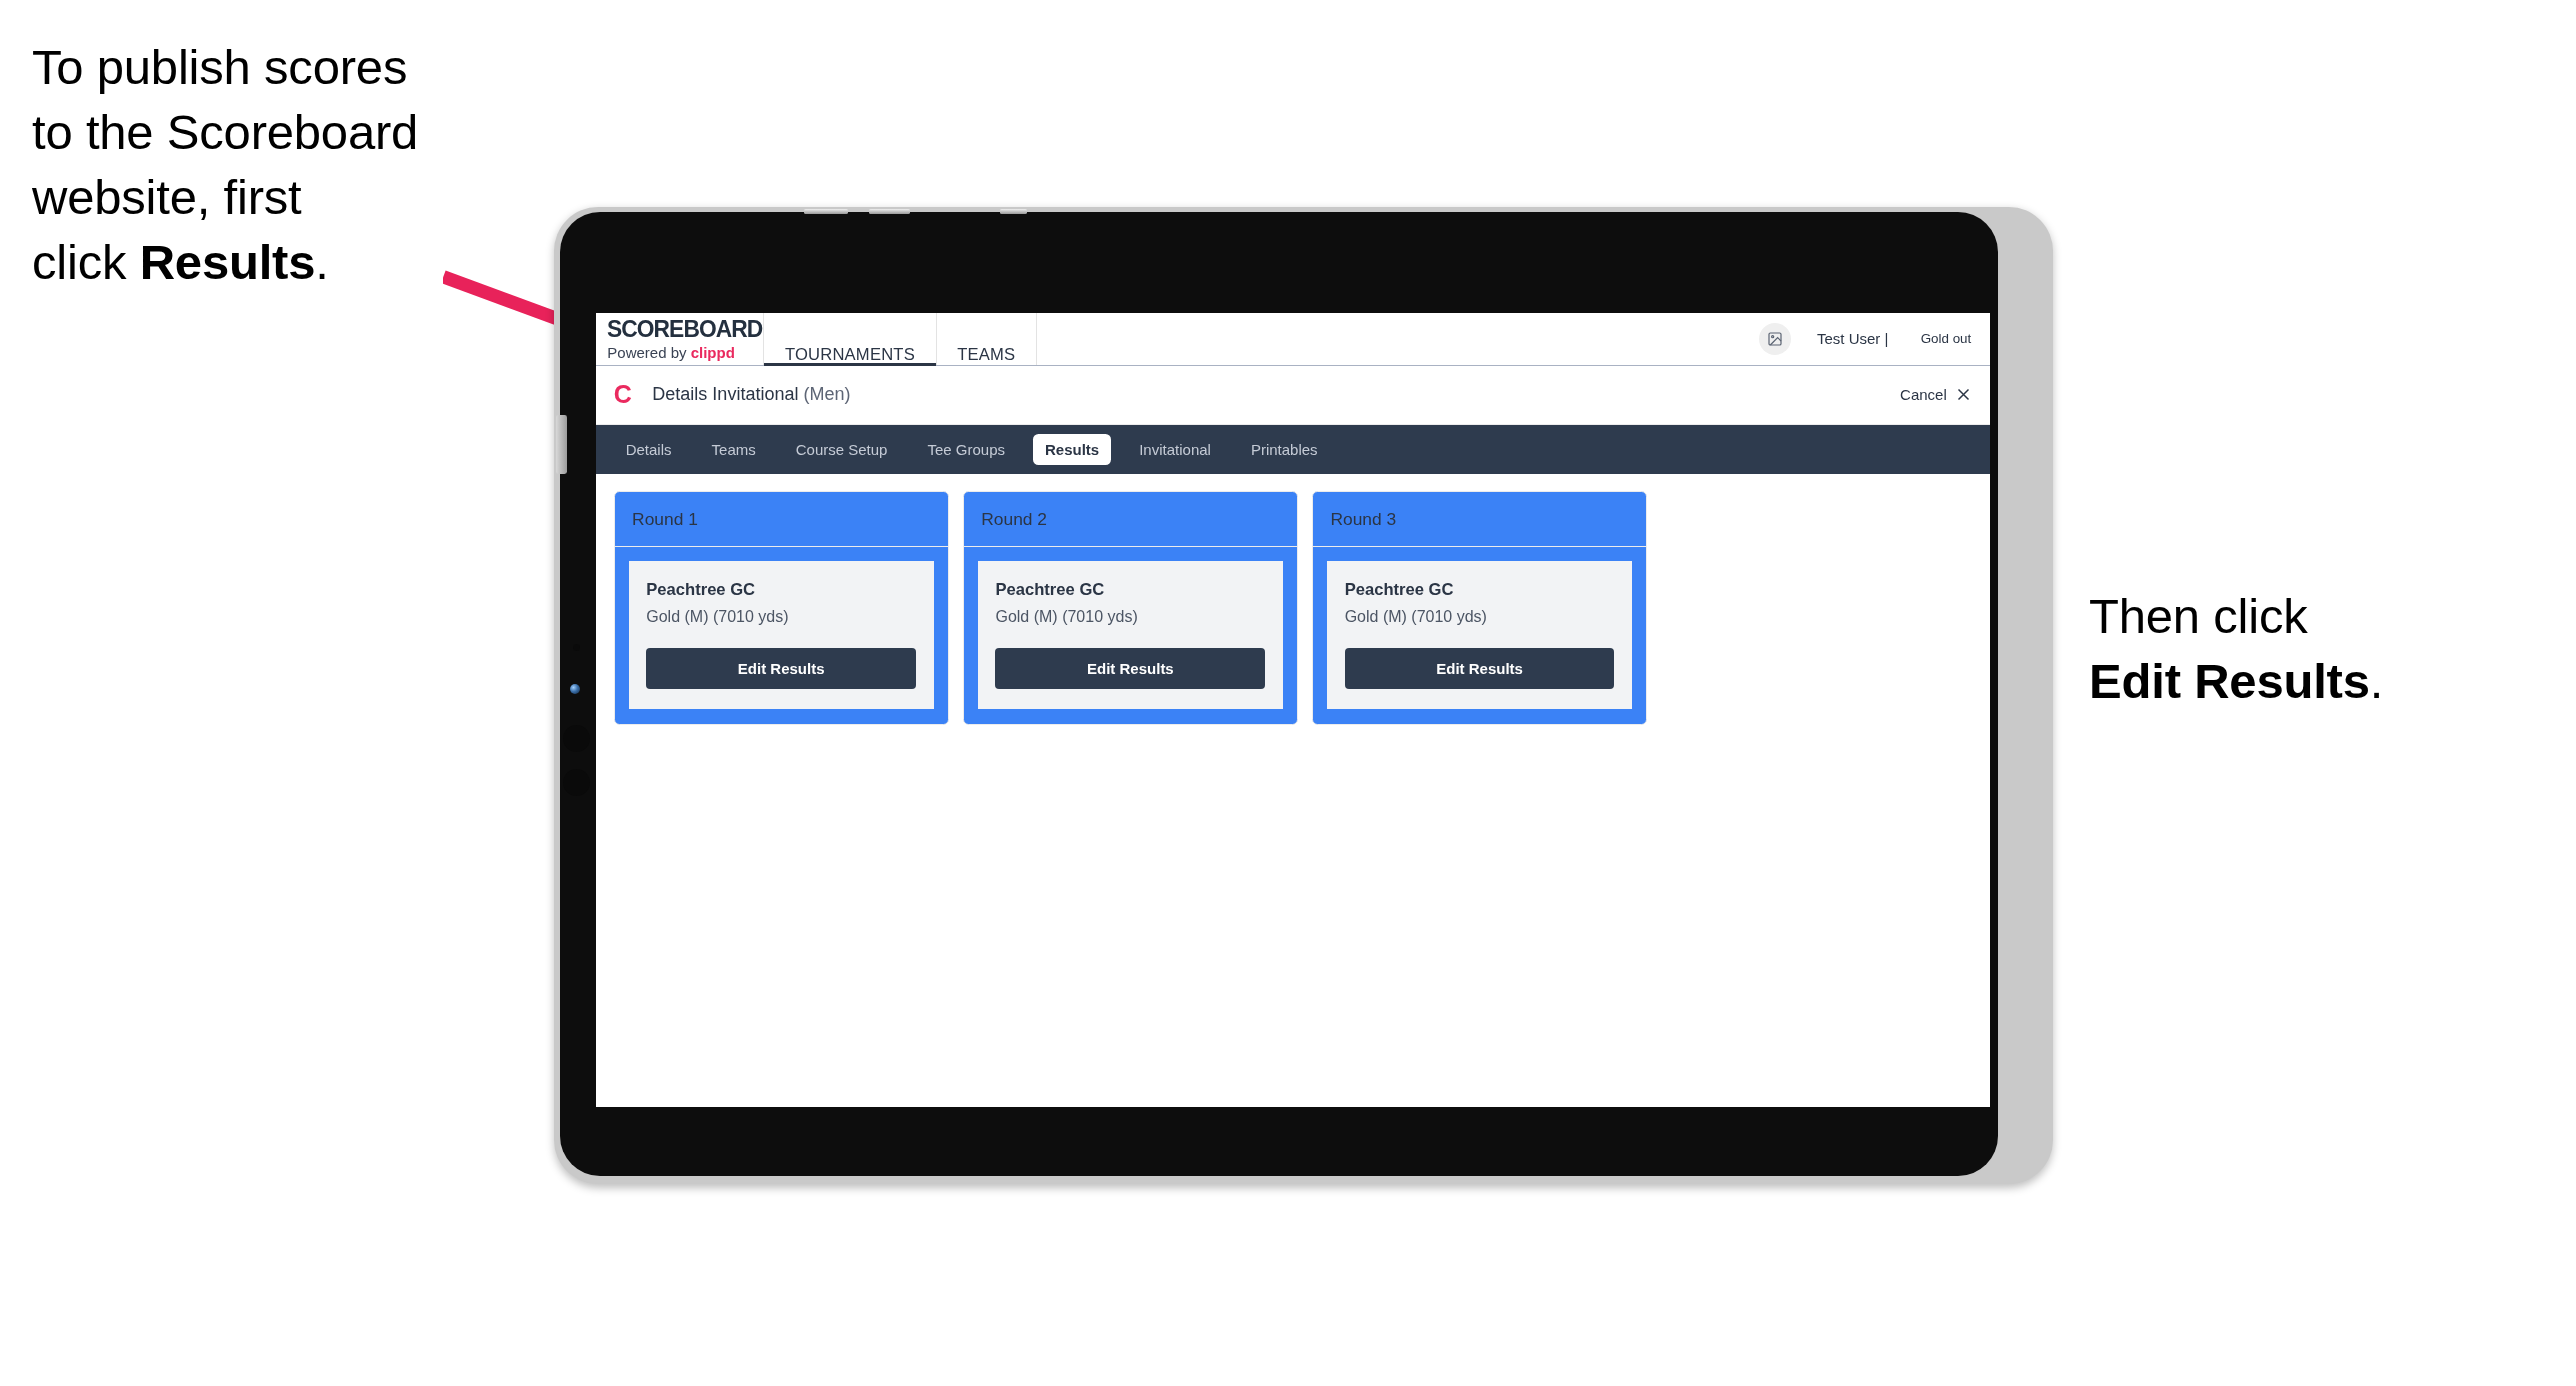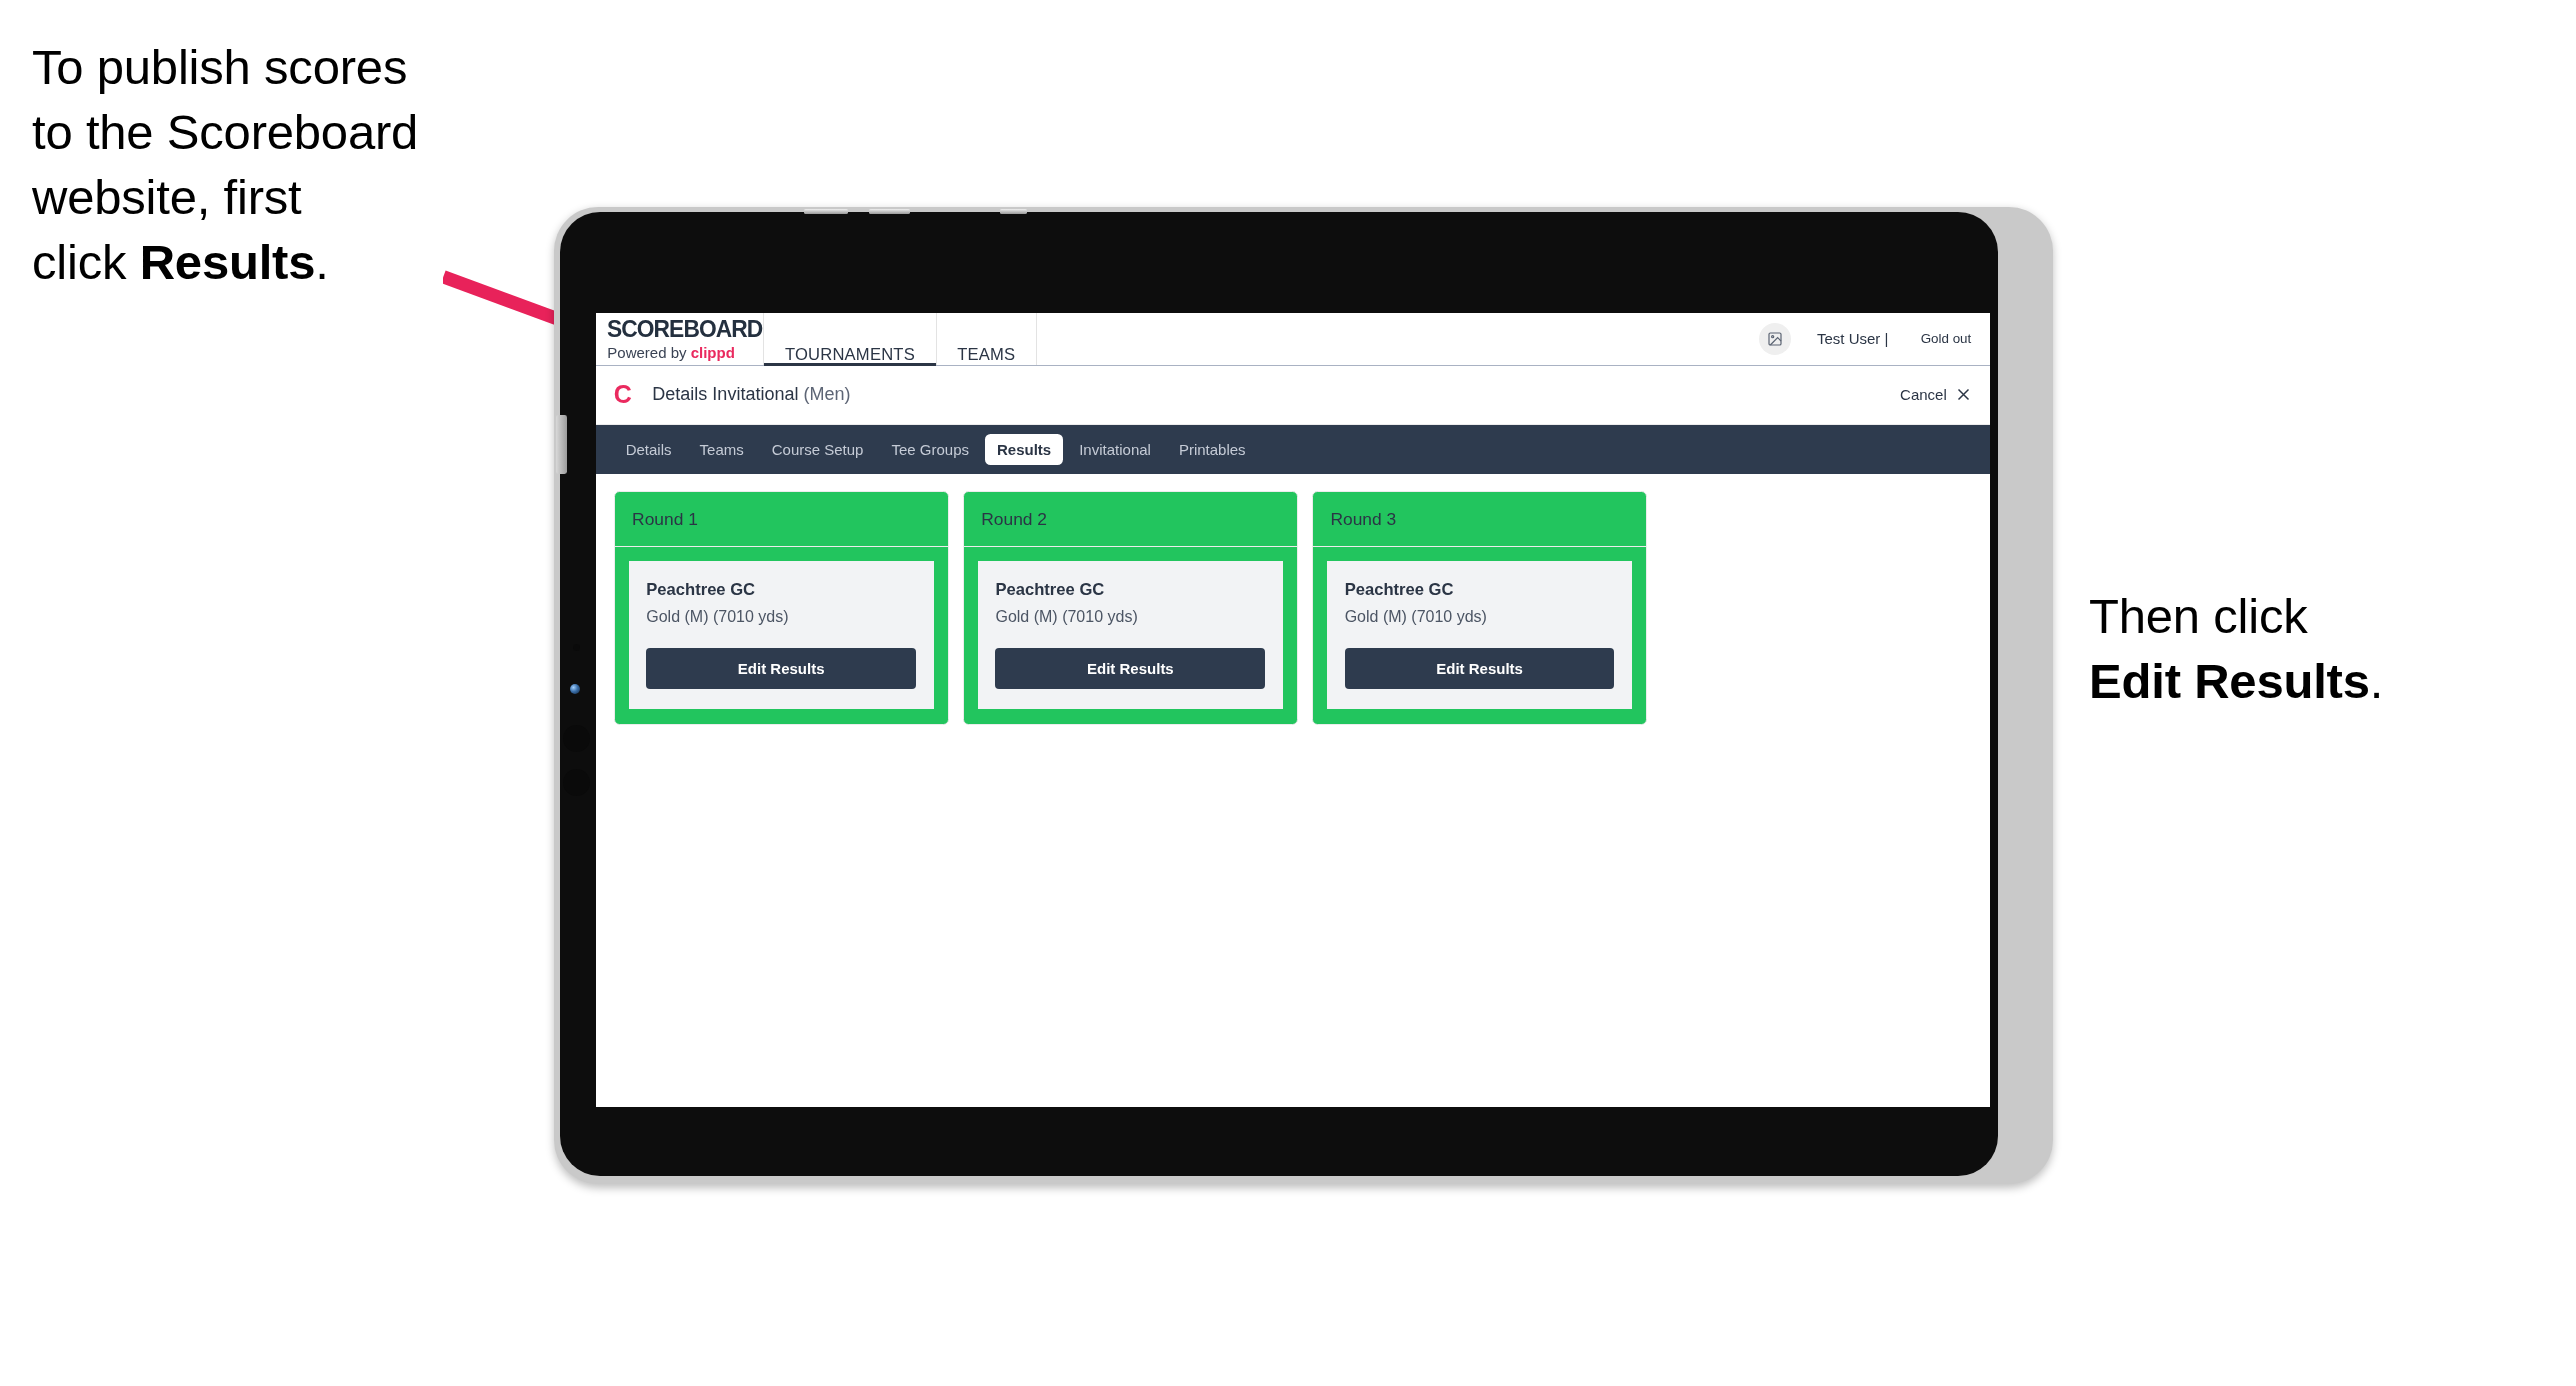--- a/index.html
+++ b/index.html
@@ -196,21 +196,21 @@
     color: #2b3545;
   }
 
   
   #tabbar {
     height: 49px;
     background: #2e3b4e;
     display: flex;
     align-items: center;
     padding-left: 17.4px;
-    gap: 4px;
+    gap: 16px;
   }
   .tab {
     font-size: 15px;
     color: #c5cbd6;
     padding: 7.1px 12px;
     border-radius: 5.5px;
     white-space: nowrap;
   }
   .tab.active {
     background: #ffffff;
@@ -222,21 +222,21 @@
   #content {
     padding: 17.4px 17.4px 0 17.4px;
     display: flex;
     gap: 14.2px;
     background: #ffffff;
   }
   .round-card {
     width: 335px;
     border: 0.8px solid #ececec;
     border-radius: 5.5px;
-    background: #22c55e;
+    background: #3b82f6;
     box-sizing: border-box;
   }
   .round-head {
     height: 54px;
     display: flex;
     align-items: center;
     padding-left: 17.4px;
     border-bottom: 0.8px solid #ececec;
     font-size: 17.4px;
     color: #2b3545;

